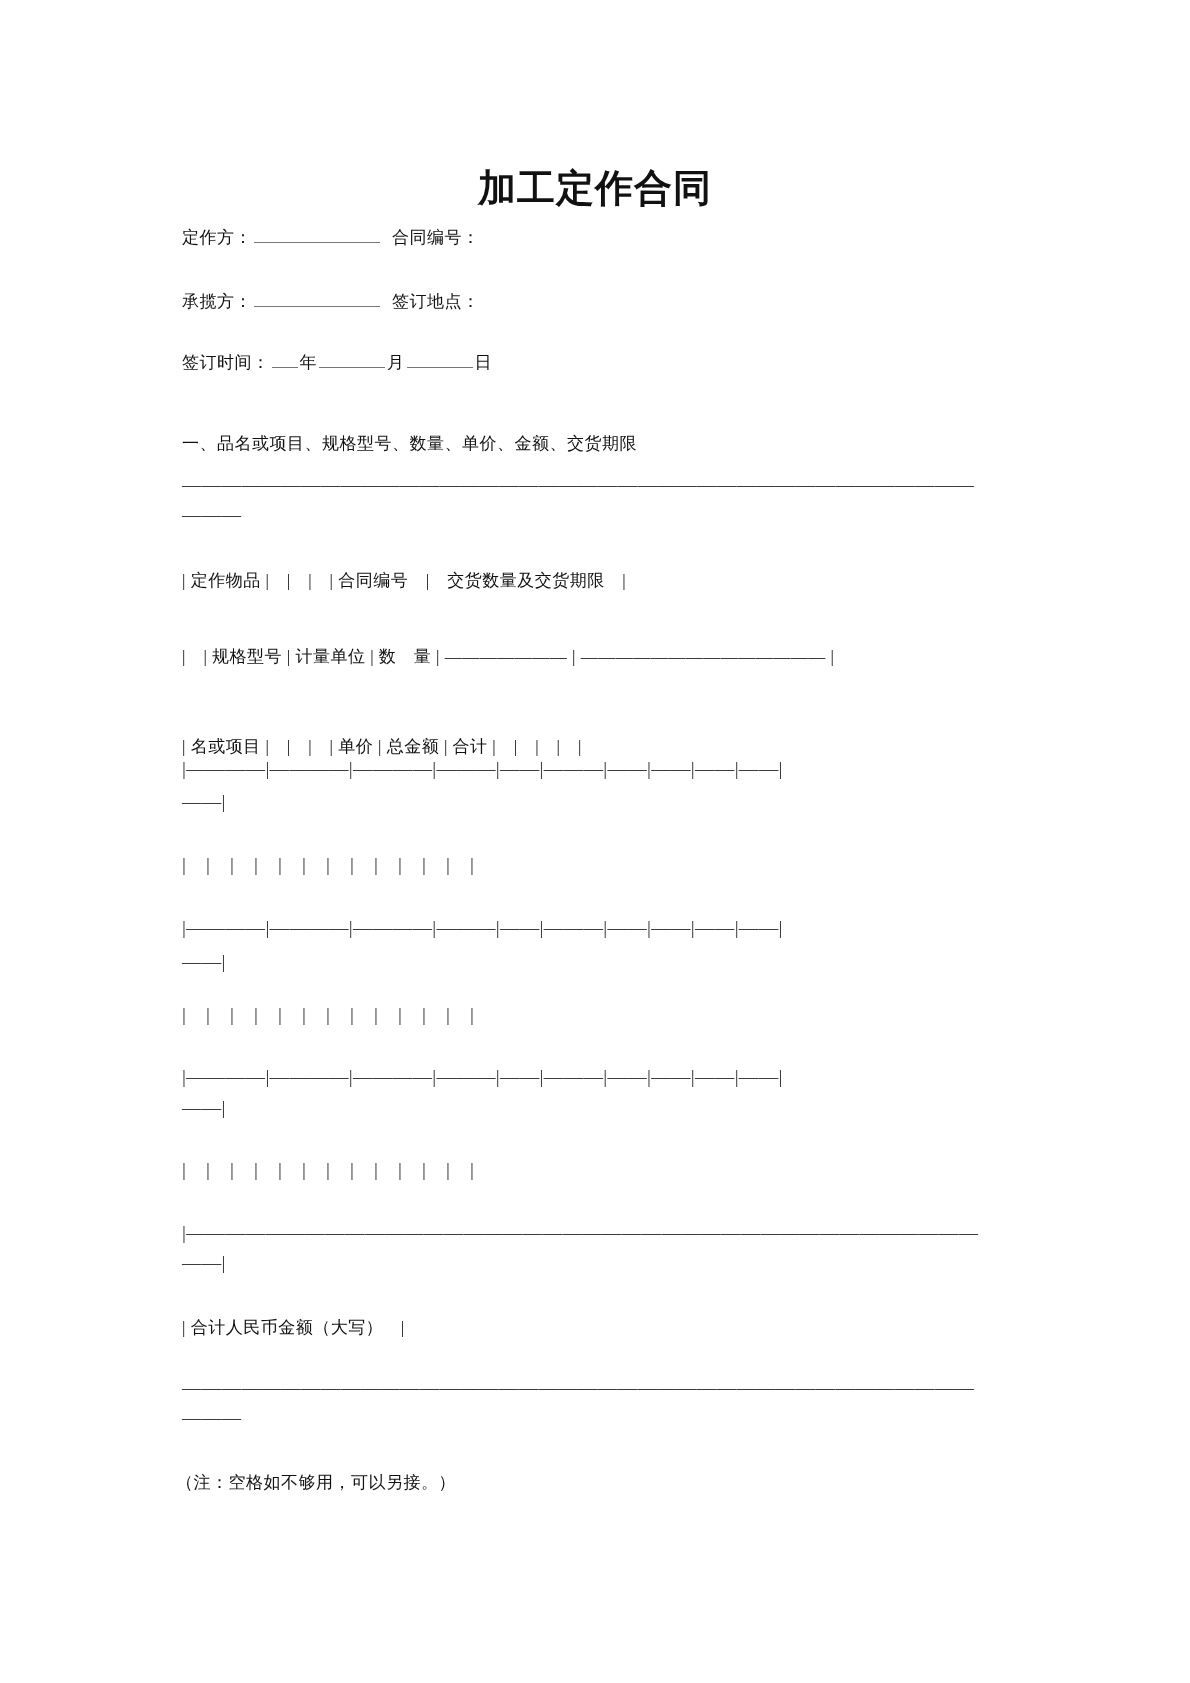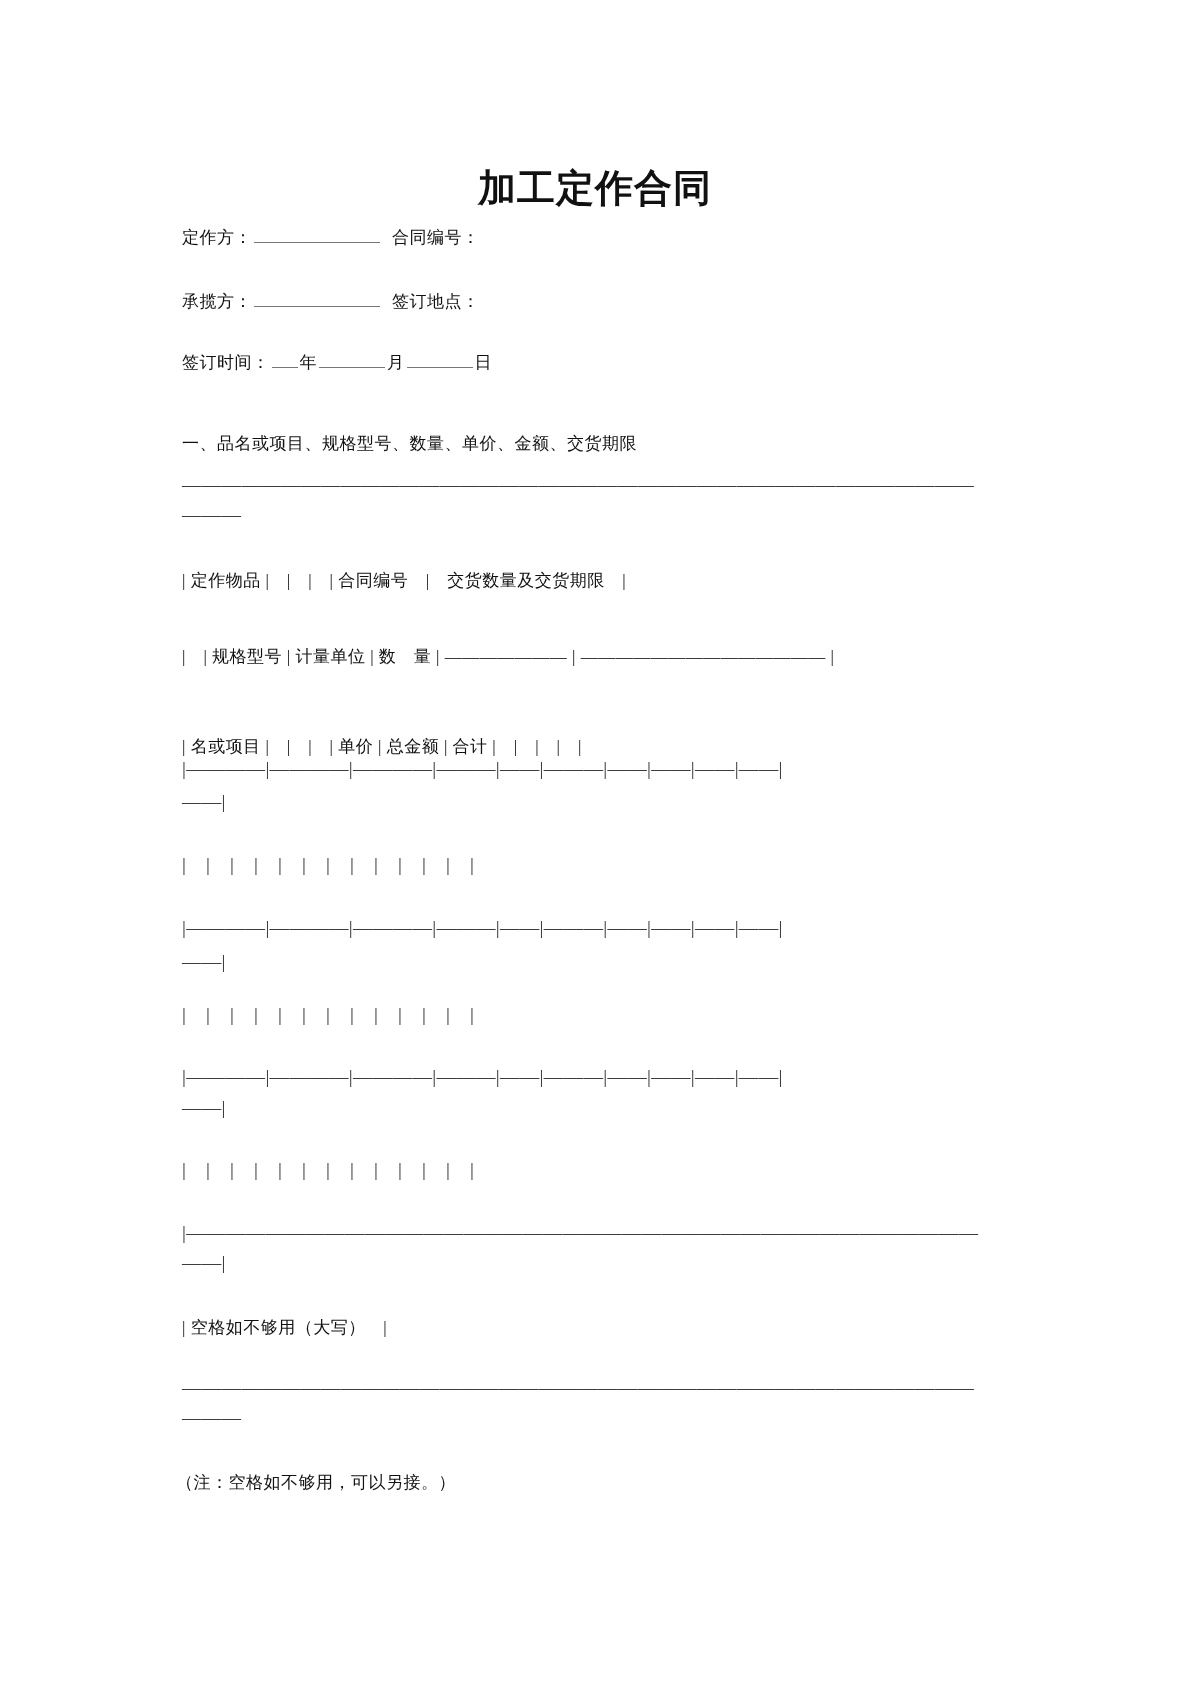--- a/index.html
+++ b/index.html
@@ -94,20 +94,20 @@
   <div class="rule" style="top:1001px;">|　|　|　|　|　|　|　|　|　|　|　|　|</div>
 
   <div class="rule" style="top:1063px;">|————|————|————|———|——|———|——|——|——|——|</div>
   <div class="rule" style="top:1094px;">——|</div>
 
   <div class="rule" style="top:1156px;">|　|　|　|　|　|　|　|　|　|　|　|　|</div>
 
   <div class="rule" style="top:1219px;">|————————————————————————————————————————</div>
   <div class="rule" style="top:1249px;">——|</div>
 
-  <div class="line" style="top:1314px;">| 空格如不够用（大写）　|</div>
+  <div class="line" style="top:1314px;">| 合计人民币金额（大写）　|</div>
 
   <div class="rule" style="top:1374px;">————————————————————————————————————————</div>
   <div class="rule" style="top:1404px;">———</div>
 
   <div class="line" style="top:1469px; left:176px;">（注：空格如不够用，可以另接。）</div>
 
 </div>
 
 </body></html>

